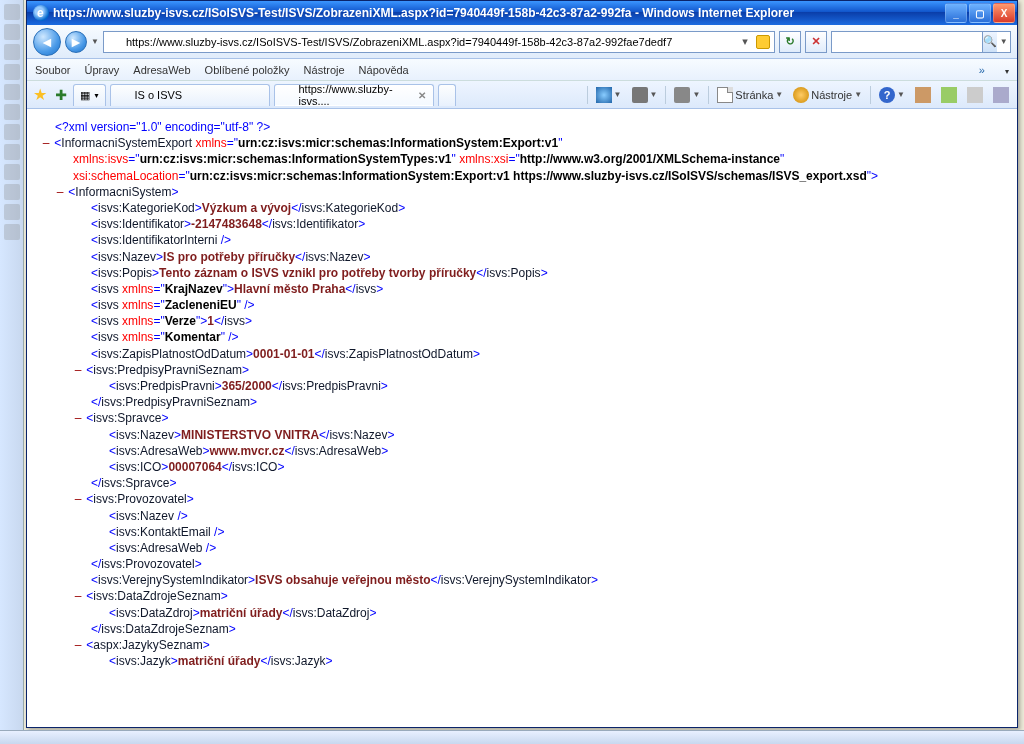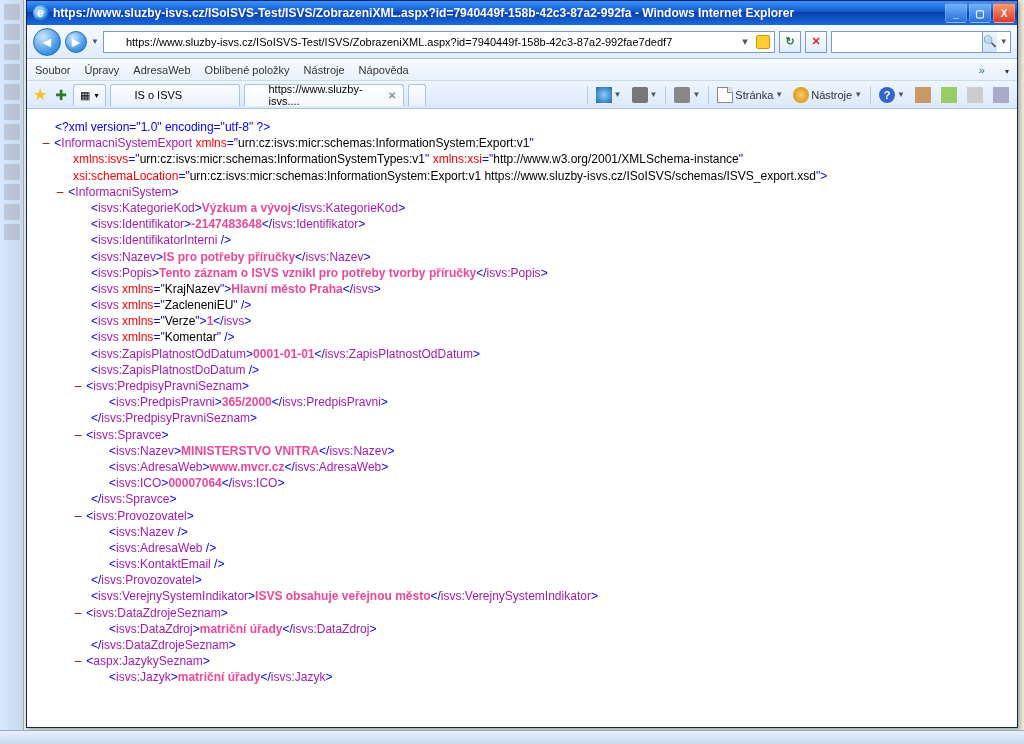--- a/index.html
+++ b/index.html
@@ -150,24 +150,24 @@
     flex:1;
     background:#fff;
     overflow-y: scroll;
     overflow-x: hidden;
     padding: 10px 14px;
     font-family: Verdana, sans-serif;
     font-size: 12px;
     line-height: 1.35;
   }
   .xml .t { color:#0000ff; } 
-  .xml .n { color:#a21caf; } 
+  .xml .n { color:#0f172a; } 
   .xml .a { color:#ff0000; } 
-  .xml .v { color:#000; font-weight:normal; } 
-  .xml .x { color:#ec4899; font-weight:bold; } 
+  .xml .v { color:#000; font-weight:bold; } 
+  .xml .x { color:#7f1d1d; font-weight:bold; } 
   .xml .line { white-space: nowrap; }
   .toggle { color:#990000; cursor:default; display:inline-block; width:10px; text-align:center;}
   .ind1{padding-left:14px;} .ind2{padding-left:32px;} .ind3{padding-left:50px;} .ind4{padding-left:68px;}
   .schema {padding-left:32px;}
 
   
   .content::-webkit-scrollbar{width:17px;}
   .content::-webkit-scrollbar-track{background:#f0f0f0;border-left:1px solid #ccc;}
   .content::-webkit-scrollbar-thumb{background:linear-gradient(to right,#dbe6f4,#b8cce4);border:1px solid #8aa;}
   .content::-webkit-scrollbar-button{height:17px;background:linear-gradient(to bottom,#eef,#cde);border:1px solid #9ab;}
@@ -231,21 +231,21 @@
     <span class="m">Nápověda</span>
     <span class="spacer"></span>
     <span style="color:#26a;">»</span>
     <span style="margin-left:6px;"><span class="ico ico-tools"></span><span style="font-size:8px;">▾</span></span>
   </div>
 
   <div class="tabrow">
     <span class="star">★</span>
     <span class="plus">✚</span>
     <div class="tabbtn">▦<span style="font-size:8px;">▾</span></div>
-    <div class="tabbtn" style="width:130px;">
+    <div class="tabbtn" style="width:160px;">
       <span class="ieicon" style="width:14px;height:14px;"></span>
       <span>IS o ISVS</span>
     </div>
     <div class="tabbtn active" style="width:160px;">
       <span class="ieicon" style="width:14px;height:14px;"></span>
       <span style="flex:1;overflow:hidden;">https://www.sluzby-isvs....</span>
       <span class="tabclose">✕</span>
     </div>
     <div class="tabbtn" style="width:14px;padding:0 3px;"></div>
 
@@ -307,36 +307,35 @@
     <div class="line ind3"><span class="t">&lt;</span><span class="n">isvs:KategorieKod</span><span class="t">&gt;</span><span class="x">Výzkum a vývoj</span><span class="t">&lt;/</span><span class="n">isvs:KategorieKod</span><span class="t">&gt;</span></div>
     <div class="line ind3"><span class="t">&lt;</span><span class="n">isvs:Identifikator</span><span class="t">&gt;</span><span class="x">-2147483648</span><span class="t">&lt;/</span><span class="n">isvs:Identifikator</span><span class="t">&gt;</span></div>
     <div class="line ind3"><span class="t">&lt;</span><span class="n">isvs:IdentifikatorInterni</span> <span class="t">/&gt;</span></div>
     <div class="line ind3"><span class="t">&lt;</span><span class="n">isvs:Nazev</span><span class="t">&gt;</span><span class="x">IS pro potřeby příručky</span><span class="t">&lt;/</span><span class="n">isvs:Nazev</span><span class="t">&gt;</span></div>
     <div class="line ind3"><span class="t">&lt;</span><span class="n">isvs:Popis</span><span class="t">&gt;</span><span class="x">Tento záznam o ISVS vznikl pro potřeby tvorby příručky</span><span class="t">&lt;/</span><span class="n">isvs:Popis</span><span class="t">&gt;</span></div>
     <div class="line ind3"><span class="t">&lt;</span><span class="n">isvs</span> <span class="a">xmlns</span><span class="t">="</span><span class="v">KrajNazev</span><span class="t">"&gt;</span><span class="x">Hlavní město Praha</span><span class="t">&lt;/</span><span class="n">isvs</span><span class="t">&gt;</span></div>
     <div class="line ind3"><span class="t">&lt;</span><span class="n">isvs</span> <span class="a">xmlns</span><span class="t">="</span><span class="v">ZacleneniEU</span><span class="t">" /&gt;</span></div>
     <div class="line ind3"><span class="t">&lt;</span><span class="n">isvs</span> <span class="a">xmlns</span><span class="t">="</span><span class="v">Verze</span><span class="t">"&gt;</span><span class="x">1</span><span class="t">&lt;/</span><span class="n">isvs</span><span class="t">&gt;</span></div>
     <div class="line ind3"><span class="t">&lt;</span><span class="n">isvs</span> <span class="a">xmlns</span><span class="t">="</span><span class="v">Komentar</span><span class="t">" /&gt;</span></div>
     <div class="line ind3"><span class="t">&lt;</span><span class="n">isvs:ZapisPlatnostOdDatum</span><span class="t">&gt;</span><span class="x">0001-01-01</span><span class="t">&lt;/</span><span class="n">isvs:ZapisPlatnostOdDatum</span><span class="t">&gt;</span></div>
-    <div class="line ind3"><span class="t">&lt;</span><span class="n">isvs:ZapisPlatnostDoDatum</span> <span class="t">/&gt;</span></div>
 
     <div class="line ind2"><span class="toggle">–</span> <span class="t">&lt;</span><span class="n">isvs:PredpisyPravniSeznam</span><span class="t">&gt;</span></div>
     <div class="line ind4"><span class="t">&lt;</span><span class="n">isvs:PredpisPravni</span><span class="t">&gt;</span><span class="x">365/2000</span><span class="t">&lt;/</span><span class="n">isvs:PredpisPravni</span><span class="t">&gt;</span></div>
     <div class="line ind3"><span class="t">&lt;/</span><span class="n">isvs:PredpisyPravniSeznam</span><span class="t">&gt;</span></div>
 
     <div class="line ind2"><span class="toggle">–</span> <span class="t">&lt;</span><span class="n">isvs:Spravce</span><span class="t">&gt;</span></div>
     <div class="line ind4"><span class="t">&lt;</span><span class="n">isvs:Nazev</span><span class="t">&gt;</span><span class="x">MINISTERSTVO VNITRA</span><span class="t">&lt;/</span><span class="n">isvs:Nazev</span><span class="t">&gt;</span></div>
     <div class="line ind4"><span class="t">&lt;</span><span class="n">isvs:AdresaWeb</span><span class="t">&gt;</span><span class="x">www.mvcr.cz</span><span class="t">&lt;/</span><span class="n">isvs:AdresaWeb</span><span class="t">&gt;</span></div>
     <div class="line ind4"><span class="t">&lt;</span><span class="n">isvs:ICO</span><span class="t">&gt;</span><span class="x">00007064</span><span class="t">&lt;/</span><span class="n">isvs:ICO</span><span class="t">&gt;</span></div>
     <div class="line ind3"><span class="t">&lt;/</span><span class="n">isvs:Spravce</span><span class="t">&gt;</span></div>
 
     <div class="line ind2"><span class="toggle">–</span> <span class="t">&lt;</span><span class="n">isvs:Provozovatel</span><span class="t">&gt;</span></div>
     <div class="line ind4"><span class="t">&lt;</span><span class="n">isvs:Nazev</span> <span class="t">/&gt;</span></div>
+    <div class="line ind4"><span class="t">&lt;</span><span class="n">isvs:KontaktEmail</span> <span class="t">/&gt;</span></div>
     <div class="line ind4"><span class="t">&lt;</span><span class="n">isvs:AdresaWeb</span> <span class="t">/&gt;</span></div>
-    <div class="line ind4"><span class="t">&lt;</span><span class="n">isvs:KontaktEmail</span> <span class="t">/&gt;</span></div>
     <div class="line ind3"><span class="t">&lt;/</span><span class="n">isvs:Provozovatel</span><span class="t">&gt;</span></div>
 
     <div class="line ind3"><span class="t">&lt;</span><span class="n">isvs:VerejnySystemIndikator</span><span class="t">&gt;</span><span class="x">ISVS obsahuje veřejnou město</span><span class="t">&lt;/</span><span class="n">isvs:VerejnySystemIndikator</span><span class="t">&gt;</span></div>
 
     <div class="line ind2"><span class="toggle">–</span> <span class="t">&lt;</span><span class="n">isvs:DataZdrojeSeznam</span><span class="t">&gt;</span></div>
     <div class="line ind4"><span class="t">&lt;</span><span class="n">isvs:DataZdroj</span><span class="t">&gt;</span><span class="x">matriční úřady</span><span class="t">&lt;/</span><span class="n">isvs:DataZdroj</span><span class="t">&gt;</span></div>
     <div class="line ind3"><span class="t">&lt;/</span><span class="n">isvs:DataZdrojeSeznam</span><span class="t">&gt;</span></div>
 
     <div class="line ind2"><span class="toggle">–</span> <span class="t">&lt;</span><span class="n">aspx:JazykySeznam</span><span class="t">&gt;</span></div>
     <div class="line ind4"><span class="t">&lt;</span><span class="n">isvs:Jazyk</span><span class="t">&gt;</span><span class="x">matriční úřady</span><span class="t">&lt;/</span><span class="n">isvs:Jazyk</span><span class="t">&gt;</span></div>

